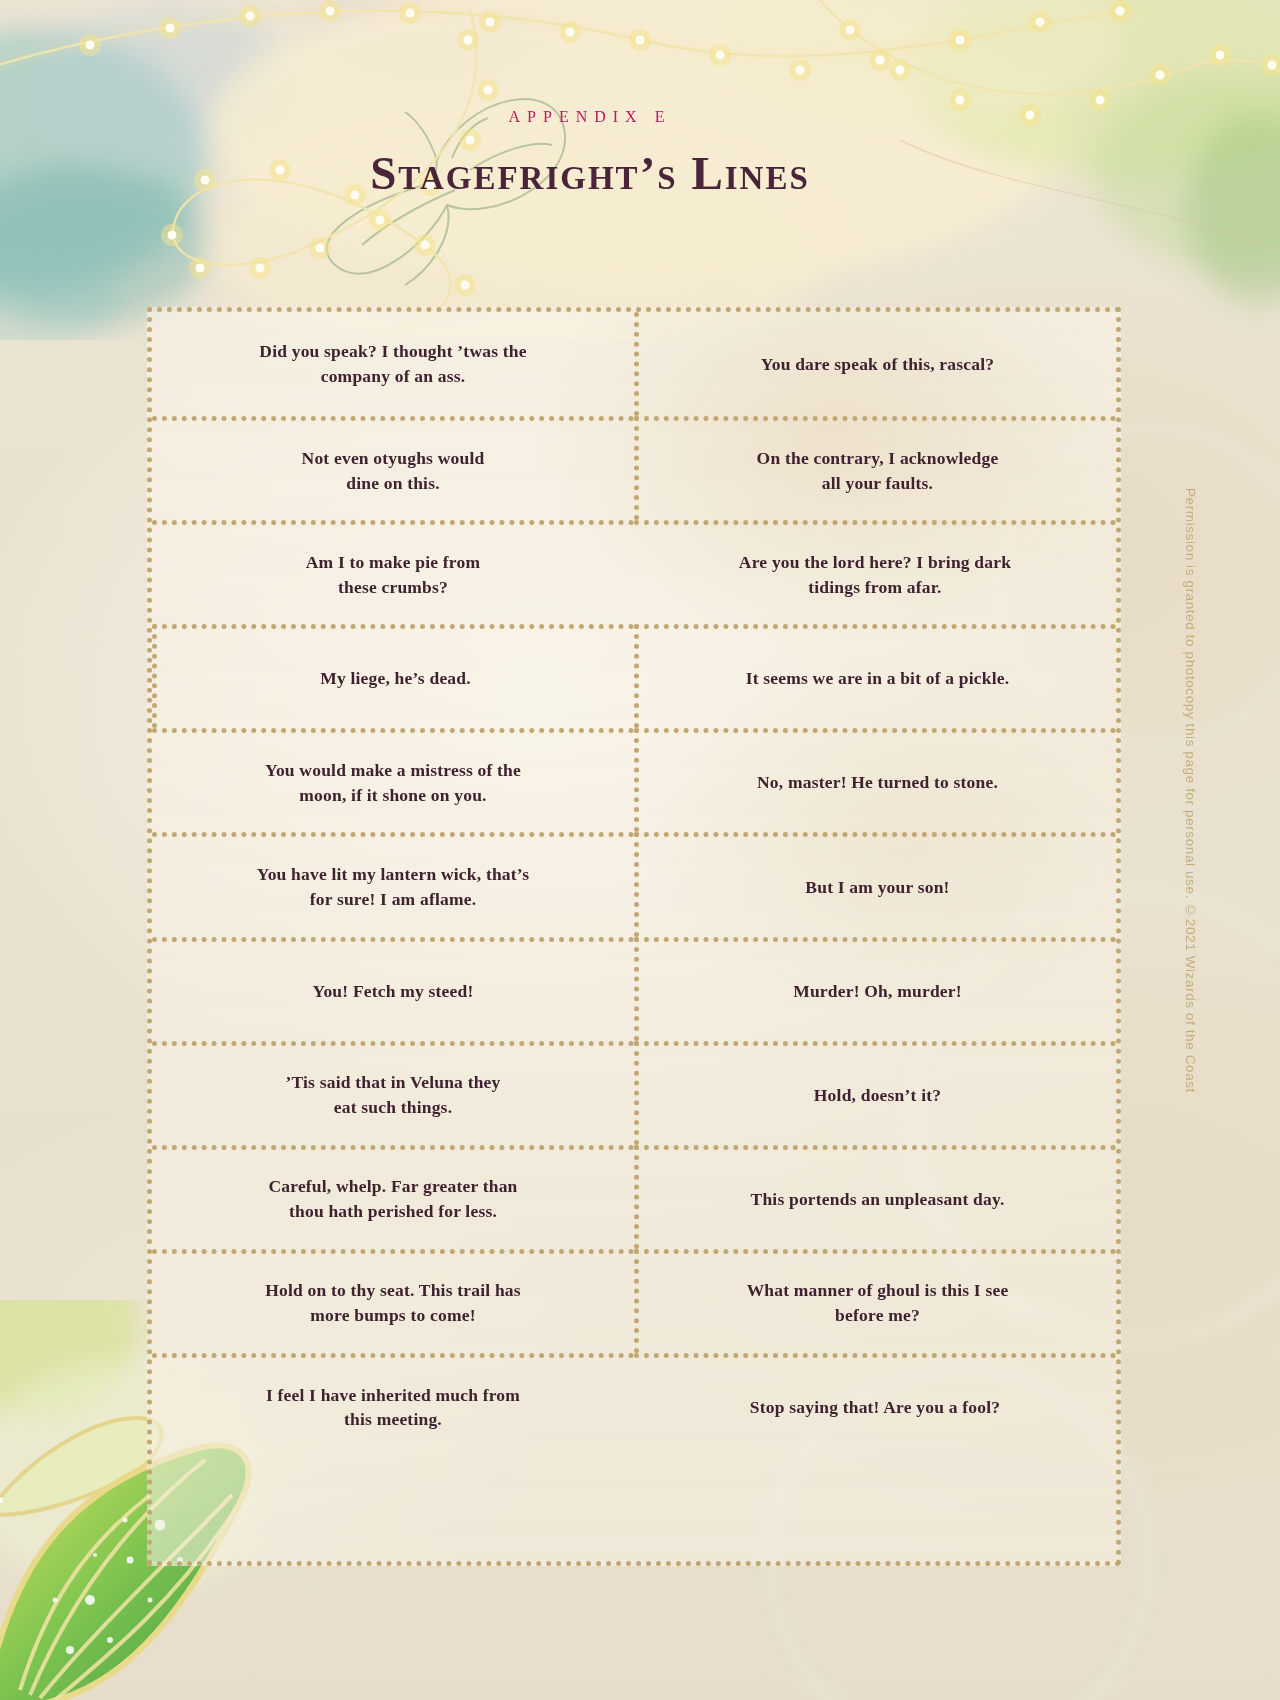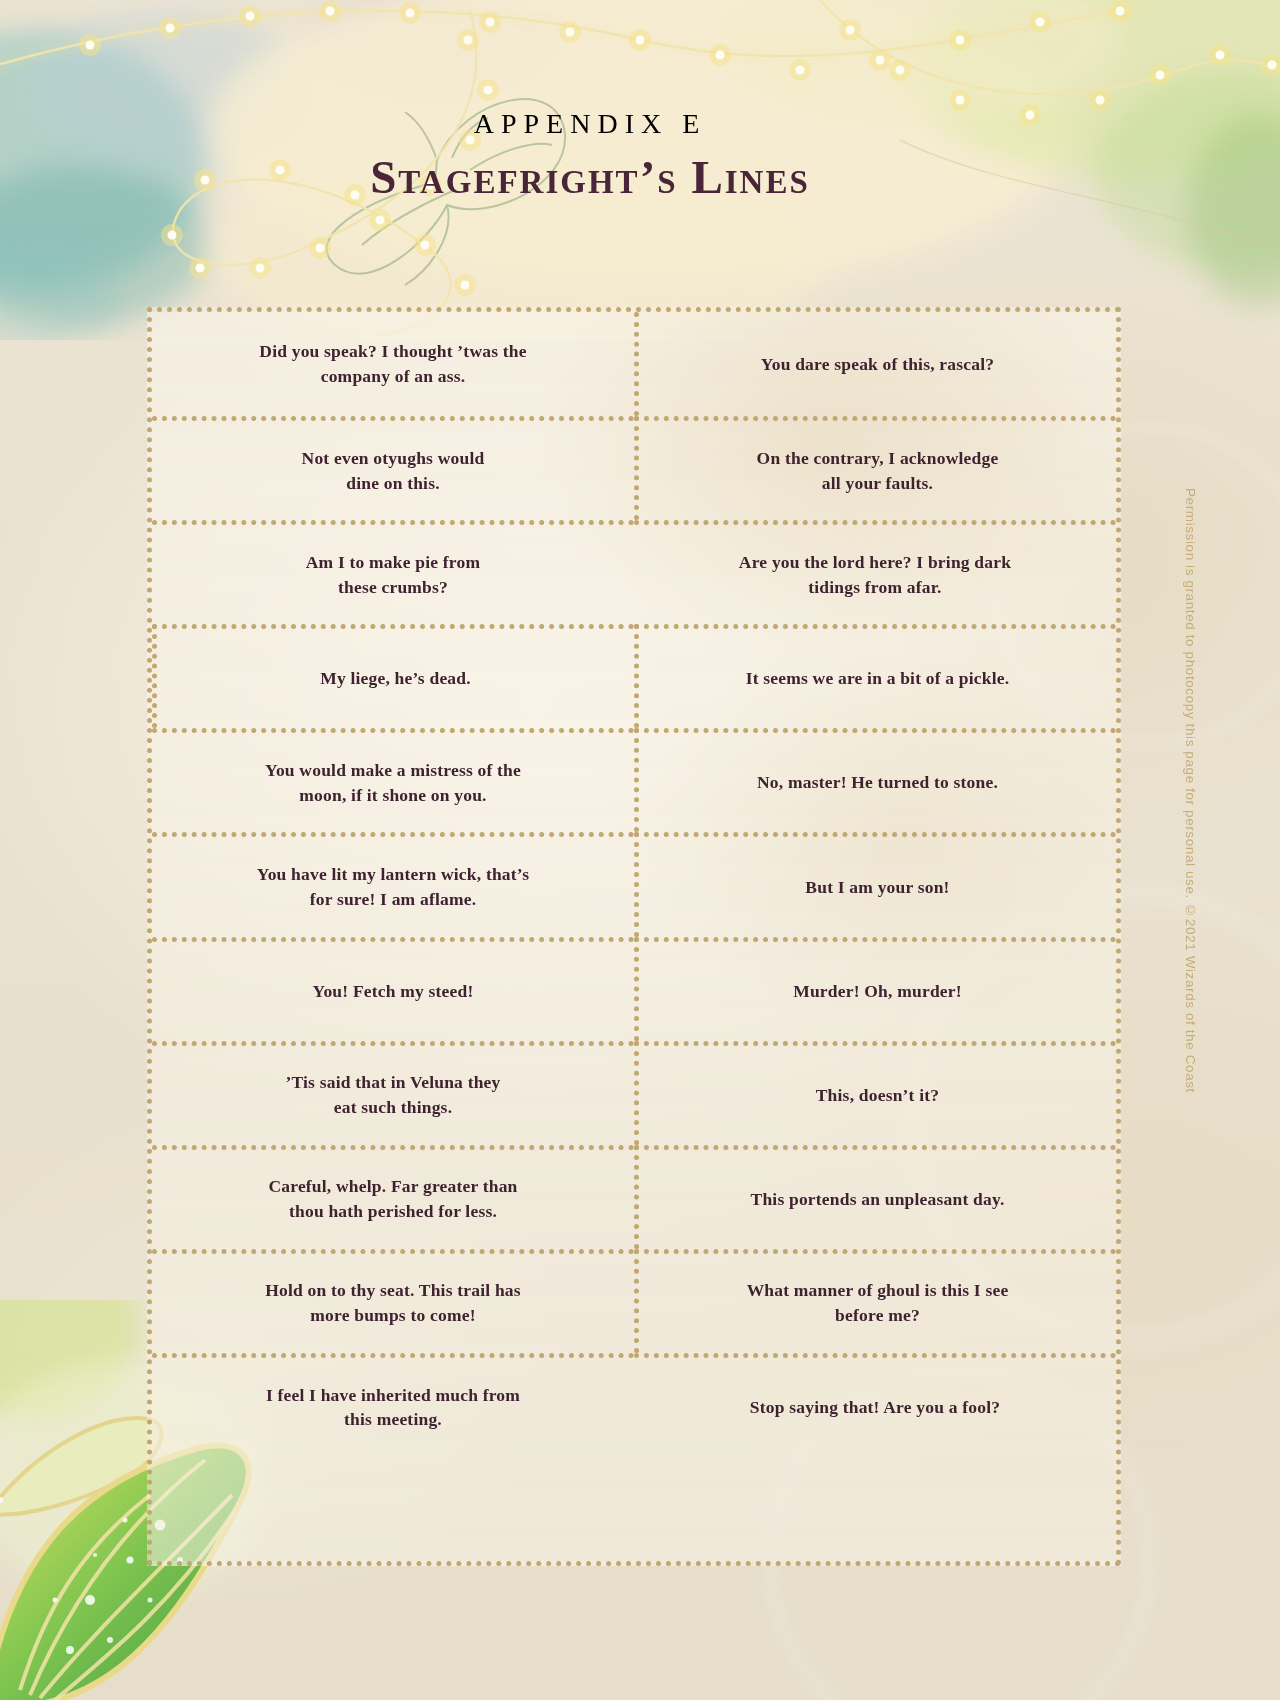--- a/index.html
+++ b/index.html
@@ -17,25 +17,25 @@
   .art{position:absolute;pointer-events:none;}
   #top-art{top:0;left:0;}
   #bottom-art{left:0;bottom:0;}
   .lace{position:absolute;border-radius:50%;border:26px solid rgba(255,255,255,.10);filter:blur(5px);}
   .lace.l1{width:420px;height:420px;right:-90px;top:880px;}
   .lace.l2{width:360px;height:360px;right:120px;bottom:-60px;border-width:20px;}
   .lace.l3{width:300px;height:300px;right:-40px;top:420px;border-width:16px;}
 
   .header{position:absolute;left:0;top:108px;width:1180px;text-align:center;z-index:3;}
   .appendix{
-    font-size:28px;letter-spacing:7px;color:#000000;font-weight:500;
+    font-size:16px;letter-spacing:7px;color:#be185d;font-weight:500;
     font-family:"Liberation Serif", serif;
   }
   .title{
-    margin-top:14px;font-size:47px;line-height:1;color:#4a2539;
+    margin-top:24px;font-size:47px;line-height:1;color:#4a2539;
     font-variant:small-caps;letter-spacing:2px;font-weight:700;
     font-family:"Liberation Serif", serif;
   }
 
   .quote-grid{
     position:absolute;left:147px;top:307px;width:974px;height:1259px;z-index:2;
     display:grid;grid-template-columns:1fr 1fr;grid-template-rows:repeat(12,1fr);
     box-sizing:border-box;border:5px dotted #c1a873;
     background-image:
       radial-gradient(420px 300px at 70% 10%, rgba(216,192,150,.28) 0%, rgba(216,192,150,0) 70%),
@@ -239,21 +239,21 @@
   <div class="cell not-first-row">You would make a mistress of the
 moon, if it shone on you.</div>
   <div class="cell right-col not-first-row">No, master! He turned to stone.</div>
   <div class="cell not-first-row">You have lit my lantern wick, that’s
 for sure! I am aflame.</div>
   <div class="cell right-col not-first-row">But I am your son!</div>
   <div class="cell not-first-row">You! Fetch my steed!</div>
   <div class="cell right-col not-first-row">Murder! Oh, murder!</div>
   <div class="cell not-first-row">’Tis said that in Veluna they
 eat such things.</div>
-  <div class="cell right-col not-first-row">This, doesn’t it?</div>
+  <div class="cell right-col not-first-row">Hold, doesn’t it?</div>
   <div class="cell not-first-row">Careful, whelp. Far greater than
 thou hath perished for less.</div>
   <div class="cell right-col not-first-row">This portends an unpleasant day.</div>
   <div class="cell not-first-row">Hold on to thy seat. This trail has
 more bumps to come!</div>
   <div class="cell right-col not-first-row">What manner of ghoul is this I see
 before me?</div>
   <div class="cell not-first-row">I feel I have inherited much from
 this meeting.</div>
   <div class="cell not-first-row">Stop saying that! Are you a fool?</div>

